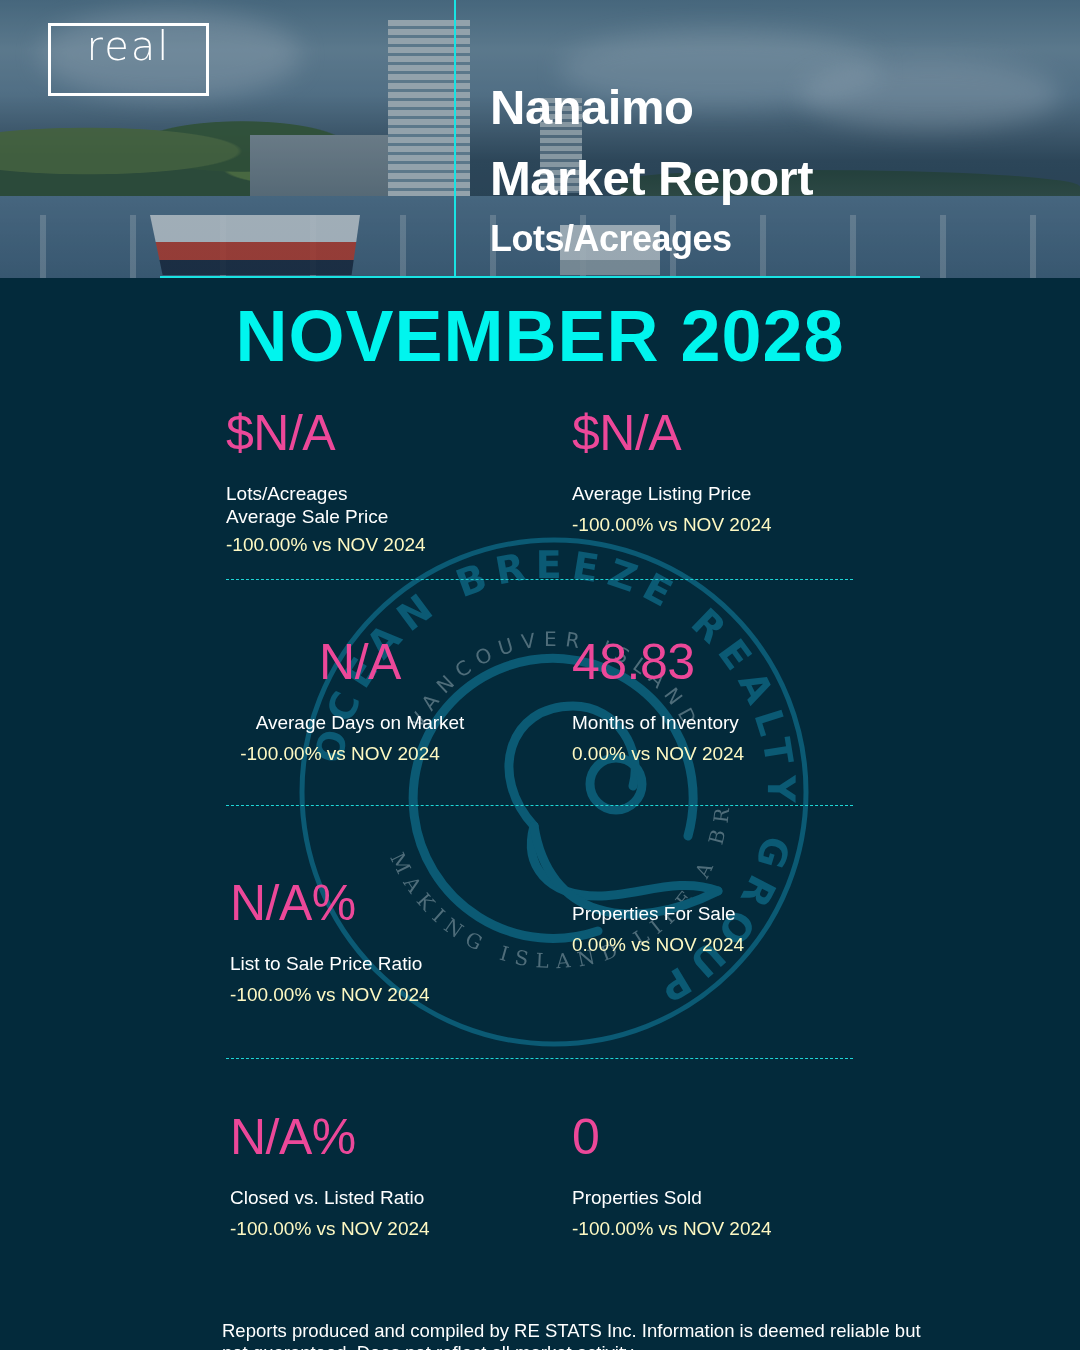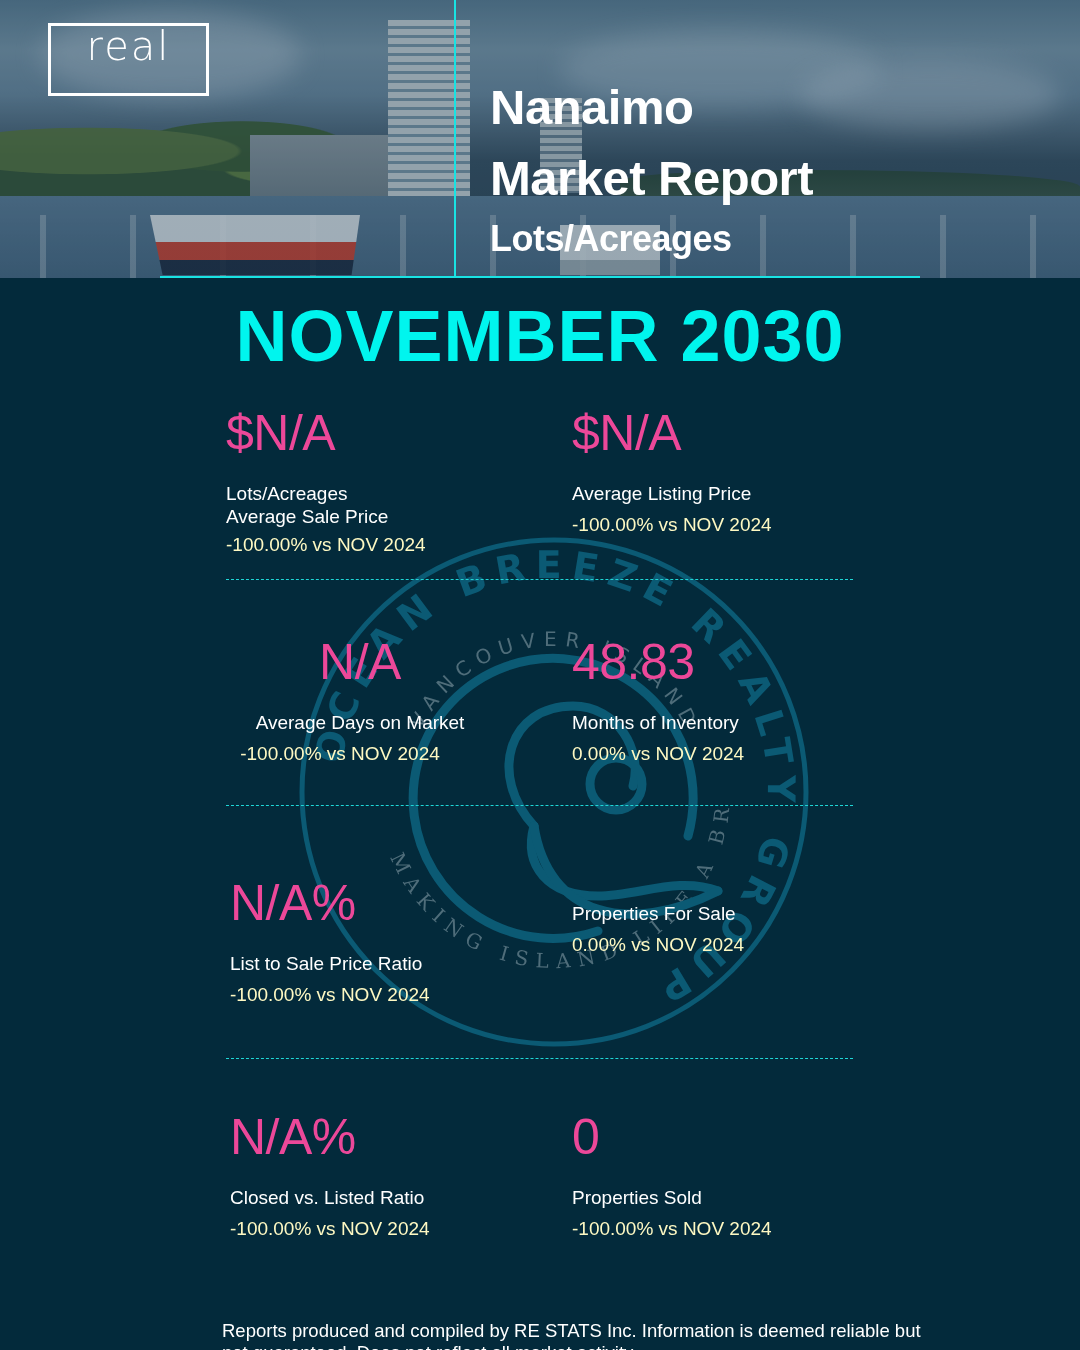--- a/index.html
+++ b/index.html
@@ -104,21 +104,21 @@
     <span class="logo-text">real</span>
   </div>
 
   <div class="hero-title">
     <div class="t1">Nanaimo</div>
     <div class="t2">Market Report</div>
     <div class="t3">Lots/Acreages</div>
   </div>
 </div>
 
-<div class="month">NOVEMBER 2030</div>
+<div class="month">NOVEMBER 2028</div>
 
 <svg class="watermark" viewBox="0 0 512 512">
   <defs>
     <path id="outerArc" d="M 256,256 m -214,0 a 214,214 0 1,1 428,0 a 214,214 0 1,1 -428,0"></path>
     <path id="innerTop" d="M 110,256 a 146,146 0 1,1 292,0"></path>
     <path id="innerBot" d="M 80,256 a 176,176 0 0,0 352,0"></path>
   </defs>
   <circle cx="256" cy="256" r="252" fill="none" stroke="#0b5a74" stroke-width="5"></circle>
   <text font-family="DejaVu Sans, sans-serif" font-weight="700" font-size="38" fill="#0b5a74" letter-spacing="9">
     <textPath href="#outerArc" startOffset="2%">OCEAN BREEZE REALTY GROUP</textPath>

